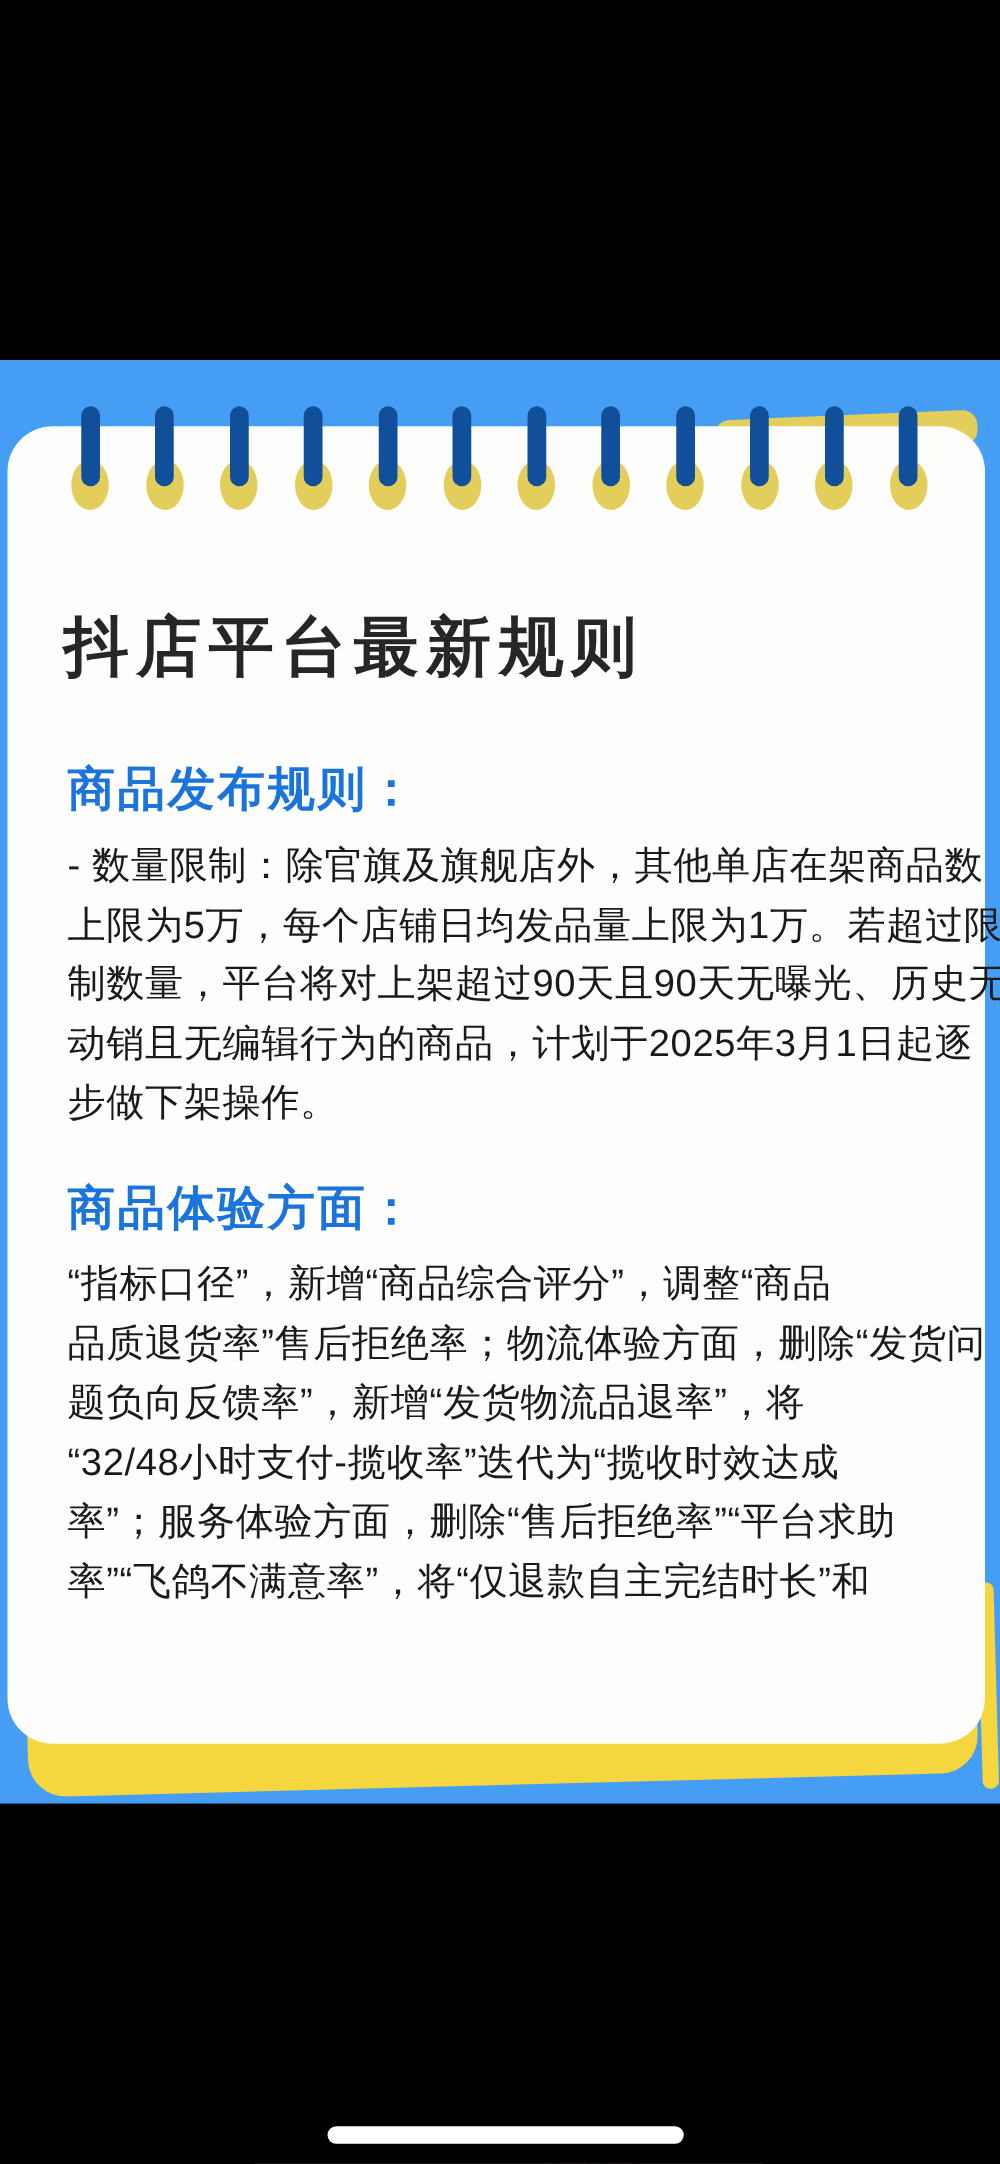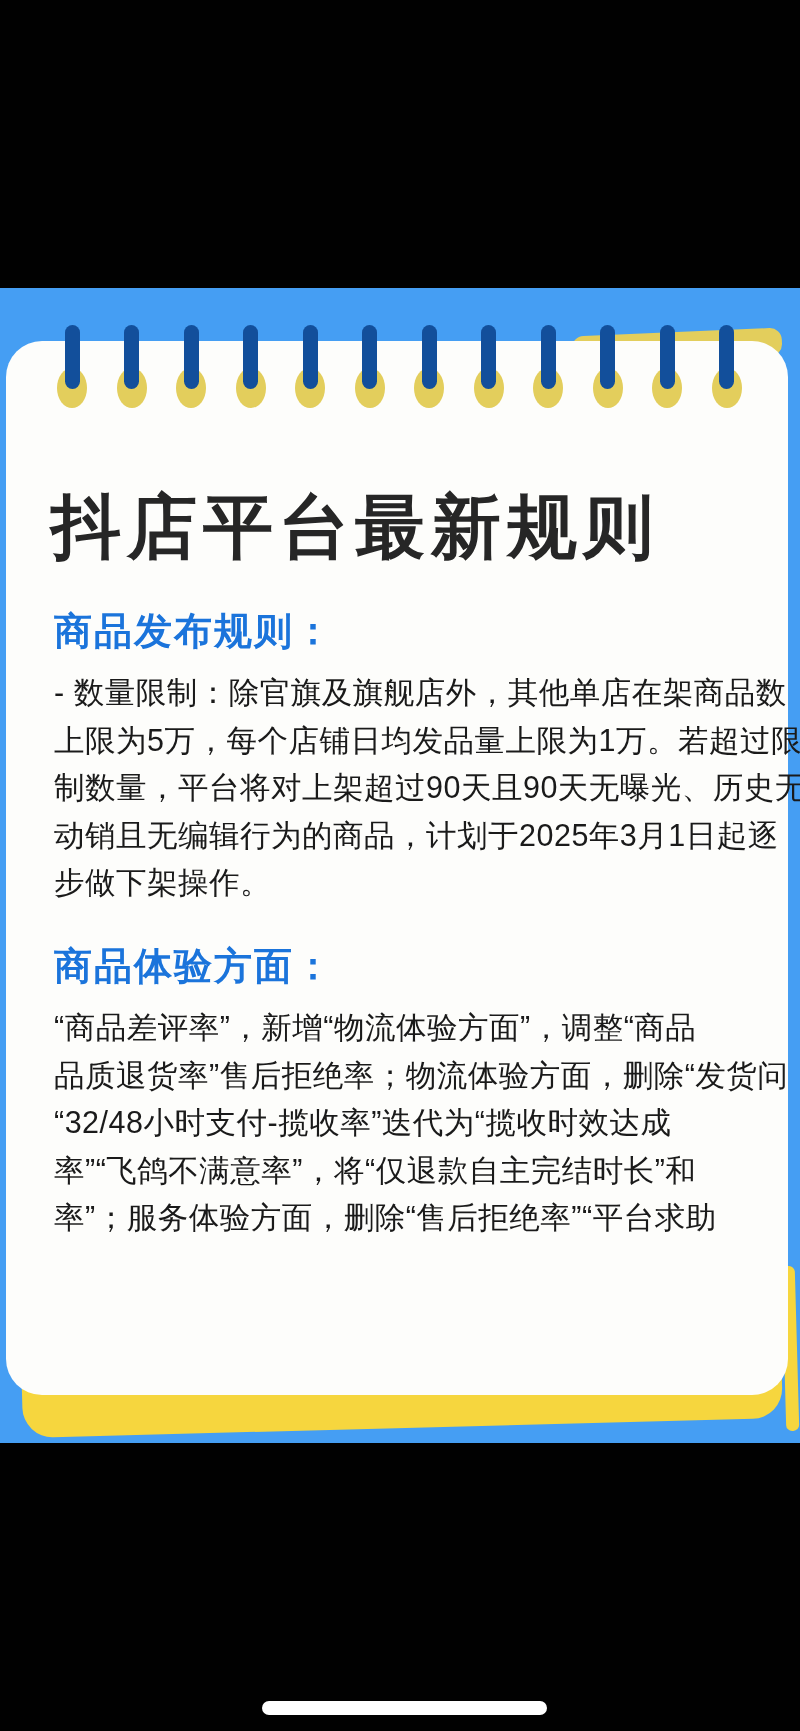--- a/index.html
+++ b/index.html
@@ -23,21 +23,21 @@
     background:var(--accent_yellow);transform:rotate(-1.6deg);z-index:2;}
   
   .card{position:absolute;left:6px;top:53px;width:782px;height:1054px;border-radius:36px;
     background:var(--card_white);z-index:3;}
   
   .rings{position:absolute;left:0;top:0;width:800px;height:130px;z-index:5;}
   .ring-hole{position:absolute;width:30px;height:40px;border-radius:50%;background:var(--ring_hole_yellow);}
   .ring-pin{position:absolute;width:15px;height:64px;border-radius:8px;background:var(--ring_pin_blue);}
   
   .poster-title{position:absolute;left:45px;top:150px;margin:0;z-index:4;
-    font-size:70px;line-height:1.05;font-weight:900;letter-spacing:6px;color:var(--title_black);white-space:nowrap;}
+    font-size:52px;line-height:1.05;font-weight:900;letter-spacing:6px;color:var(--title_black);white-space:nowrap;}
   .section{position:absolute;left:48px;z-index:4;}
   .section-heading{margin:0 0 12px 0;font-size:38px;font-weight:bold;color:var(--heading_blue);letter-spacing:2px;white-space:nowrap;}
   .text-line{font-size:30.5px;line-height:47.5px;color:var(--body_black);letter-spacing:0.5px;white-space:nowrap;}
   #section-0{top:265px;}
   #section-1{top:600px;}
   
   .sticker{position:absolute;left:0;top:0;width:800px;height:1443px;z-index:6;pointer-events:none;}
   .praise-char{position:absolute;font-weight:900;font-size:82px;line-height:1;
     -webkit-text-stroke:6px var(--sticker_outline);
     background:linear-gradient(180deg,#F9B3C4 0%,#F18CA2 42%,#F5E9D2 74%,#F0E3C6 100%);
@@ -70,25 +70,26 @@
           <div class="text-line">上限为5万，每个店铺日均发品量上限为1万。若超过限</div>
           <div class="text-line">制数量，平台将对上架超过90天且90天无曝光、历史无</div>
           <div class="text-line">动销且无编辑行为的商品，计划于2025年3月1日起逐</div>
           <div class="text-line">步做下架操作。</div>
         </div>
     </section>
 
     <section class="section" id="section-1">
       <h2 class="section-heading">商品体验方面：</h2>
       <div class="section-body">
-          <div class="text-line">“商品差评率”，新增“物流体验方面”，调整“商品</div>
+          <div class="text-line">“指标口径”，新增“商品综合评分”，调整“商品</div>
           <div class="text-line">品质退货率”售后拒绝率；物流体验方面，删除“发货问</div>
+          <div class="text-line">题负向反馈率”，新增“发货物流品退率”，将</div>
           <div class="text-line">“32/48小时支付-揽收率”迭代为“揽收时效达成</div>
+          <div class="text-line">率”；服务体验方面，删除“售后拒绝率”“平台求助</div>
           <div class="text-line">率”“飞鸽不满意率”，将“仅退款自主完结时长”和</div>
-          <div class="text-line">率”；服务体验方面，删除“售后拒绝率”“平台求助</div>
         </div>
     </section>
   </div>
 
   <div class="rings" id="rings">
       <div class="ring-hole" style="left: 57px; top: 80px;"></div>
       <div class="ring-pin" style="left: 64.5px; top: 37px;"></div>
       <div class="ring-hole" style="left: 116.5px; top: 80px;"></div>
       <div class="ring-pin" style="left: 124px; top: 37px;"></div>
       <div class="ring-hole" style="left: 176px; top: 80px;"></div>

